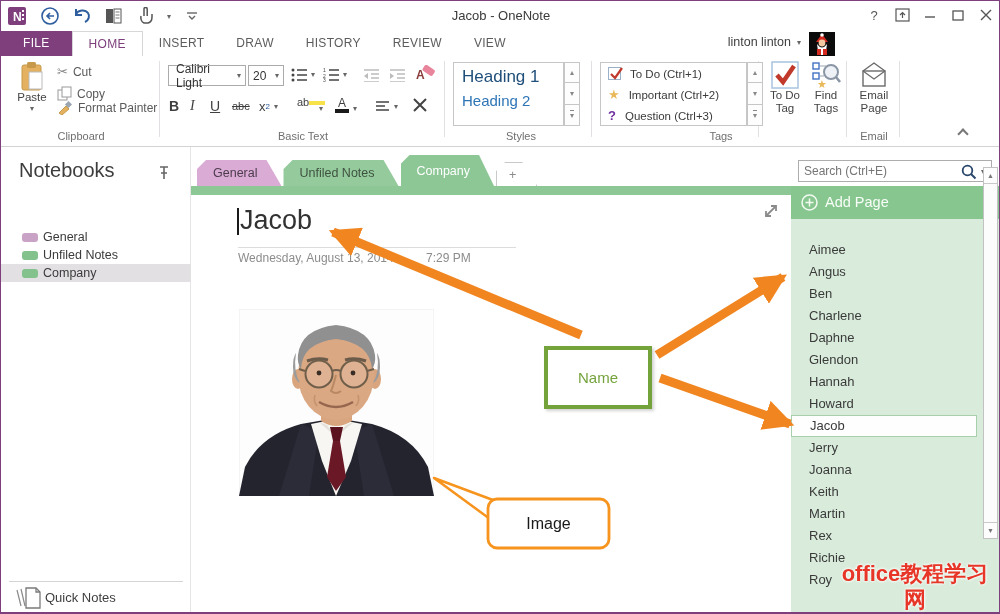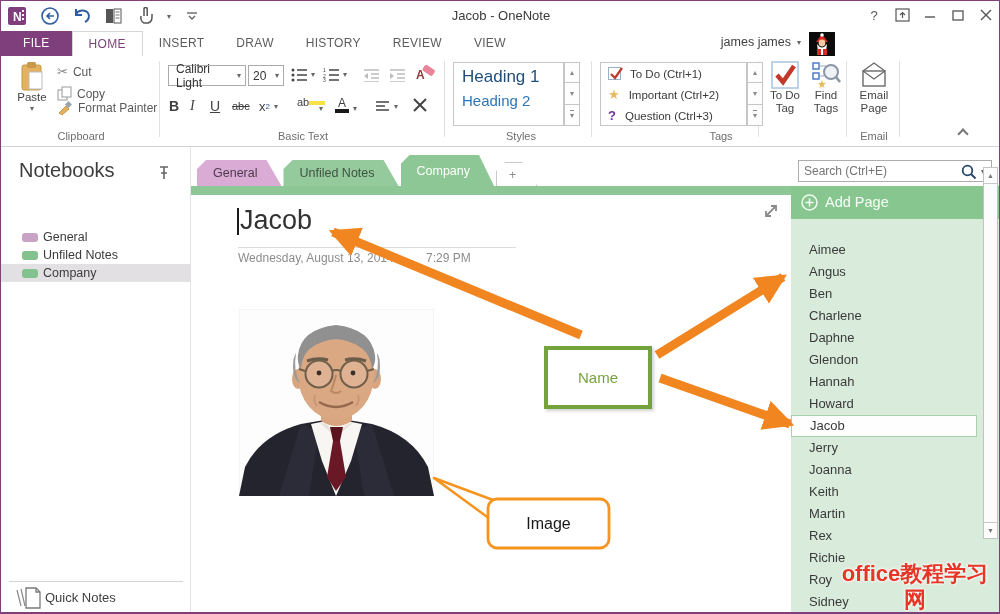--- a/index.html
+++ b/index.html
@@ -194,21 +194,21 @@
     <div class="rtabs" id="ribbon-tabs">
         <div class="rtab file">FILE</div>
         <div class="rtab active">HOME</div>
         <div class="rtab">INSERT</div>
         <div class="rtab">DRAW</div>
         <div class="rtab">HISTORY</div>
         <div class="rtab">REVIEW</div>
         <div class="rtab">VIEW</div>
       </div>
     <div class="account">
-      <span>james james</span>
+      <span>linton linton</span>
       <span class="caret">▾</span>
     </div>
     <div class="avatar">
       <svg width="26" height="24">
           <rect width="26" height="24" fill="#0b0b0b"></rect>
         <polygon points="13,2 7,10 19,10" fill="#D42A1F"></polygon>
           <circle cx="13" cy="3" r="1.8" fill="#fff"></circle>
         <circle cx="13" cy="11" r="3.4" fill="#F2C9A0"></circle>
         <path d="M8,12 q5,7 10,0 l-1,7 q-4,3 -8,0 Z" fill="#fff"></path>
         <rect x="8" y="17" width="10" height="6" fill="#D42A1F"></rect>
@@ -536,21 +536,20 @@
         <div class="prow" style="top: 152px;">Hannah</div>
         <div class="prow" style="top: 174px;">Howard</div>
         <div class="prow sel" style="top: 196px;">Jacob</div>
         <div class="prow" style="top: 240px;">Joanna</div>
         <div class="prow" style="top: 218px;">Jerry</div>
         <div class="prow" style="top: 262px;">Keith</div>
         <div class="prow" style="top: 284px;">Martin</div>
         <div class="prow" style="top: 306px;">Rex</div>
         <div class="prow" style="top: 328px;">Richie</div>
         <div class="prow" style="top: 350px;">Roy</div>
-        <div class="prow" style="top: 372px;">Sidney</div>
       </div>
     <div class="pscroll">
       <div class="sb" style="top:0;">▲</div>
       <div class="sb dn">▼</div>
     </div>
   </div>
 
   <svg id="overlay">
     <defs>
       <marker id="ah" viewBox="0 0 10 10" refX="8.5" refY="5" markerWidth="3.4" markerHeight="3.4" orient="auto-start-reverse">

